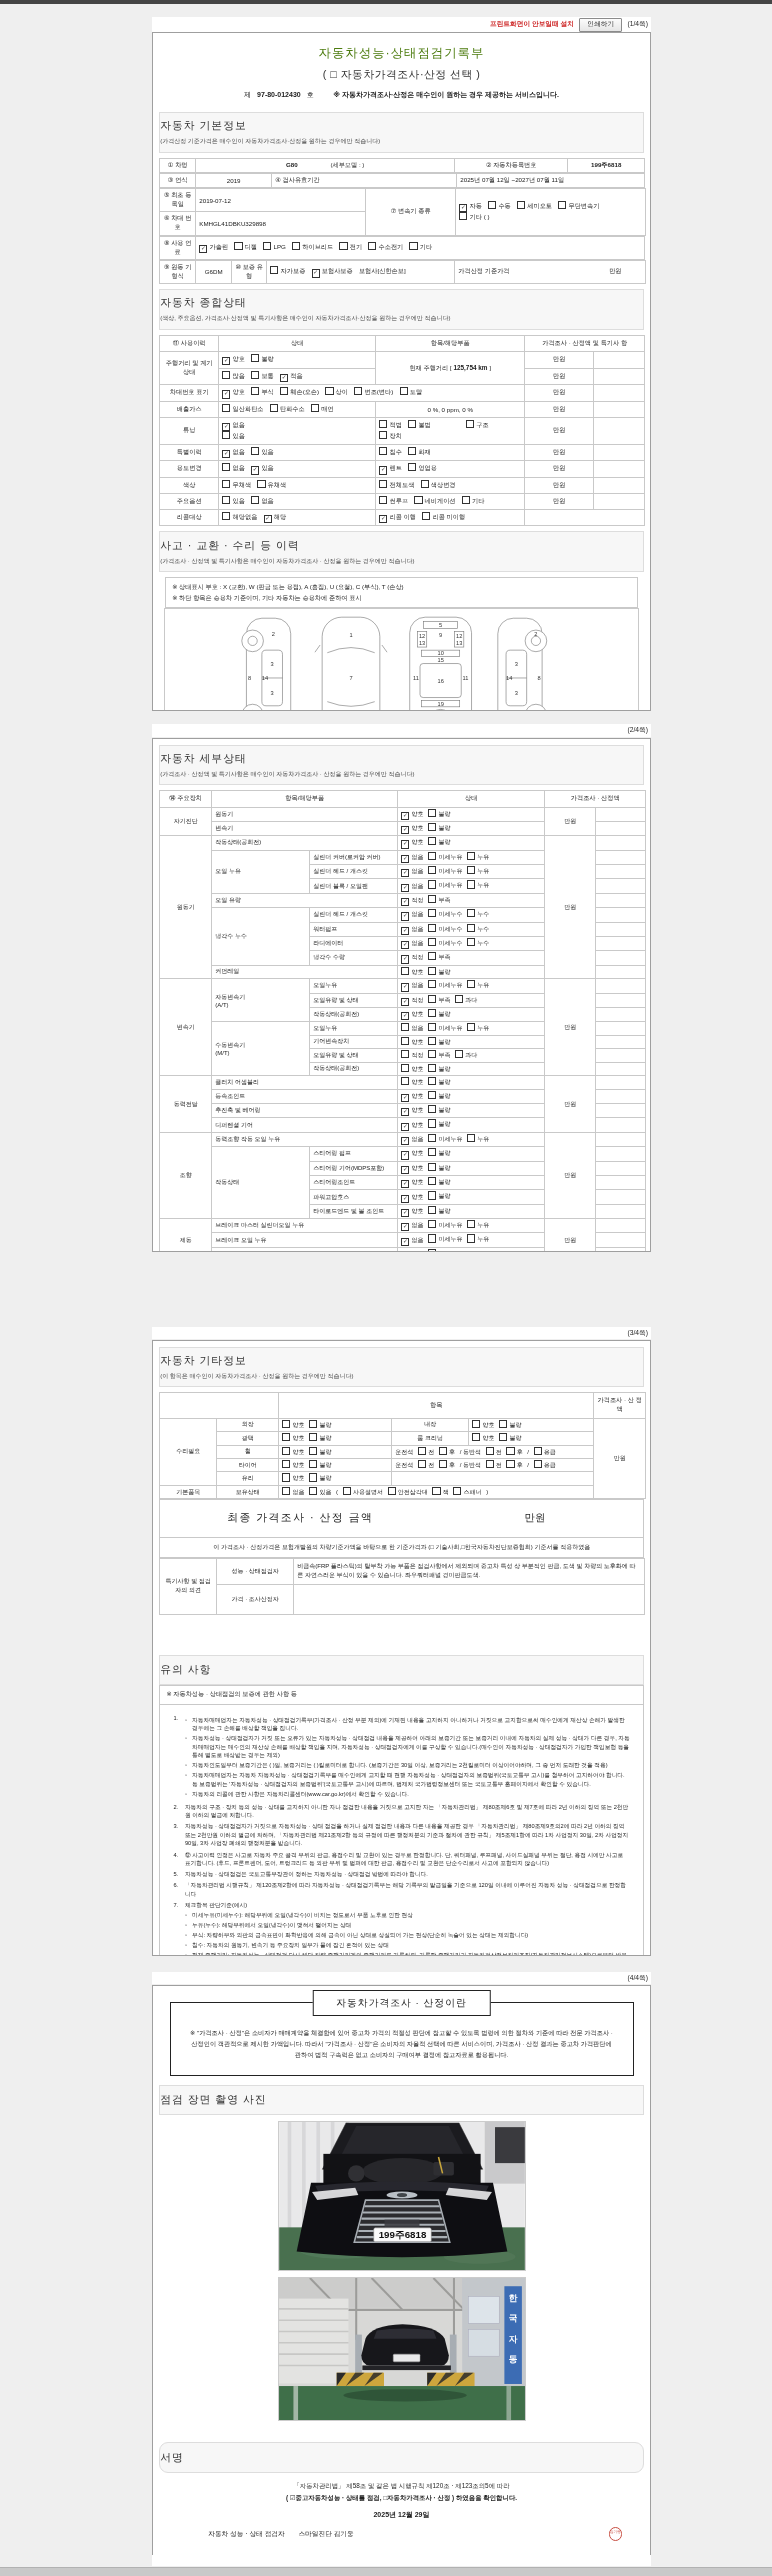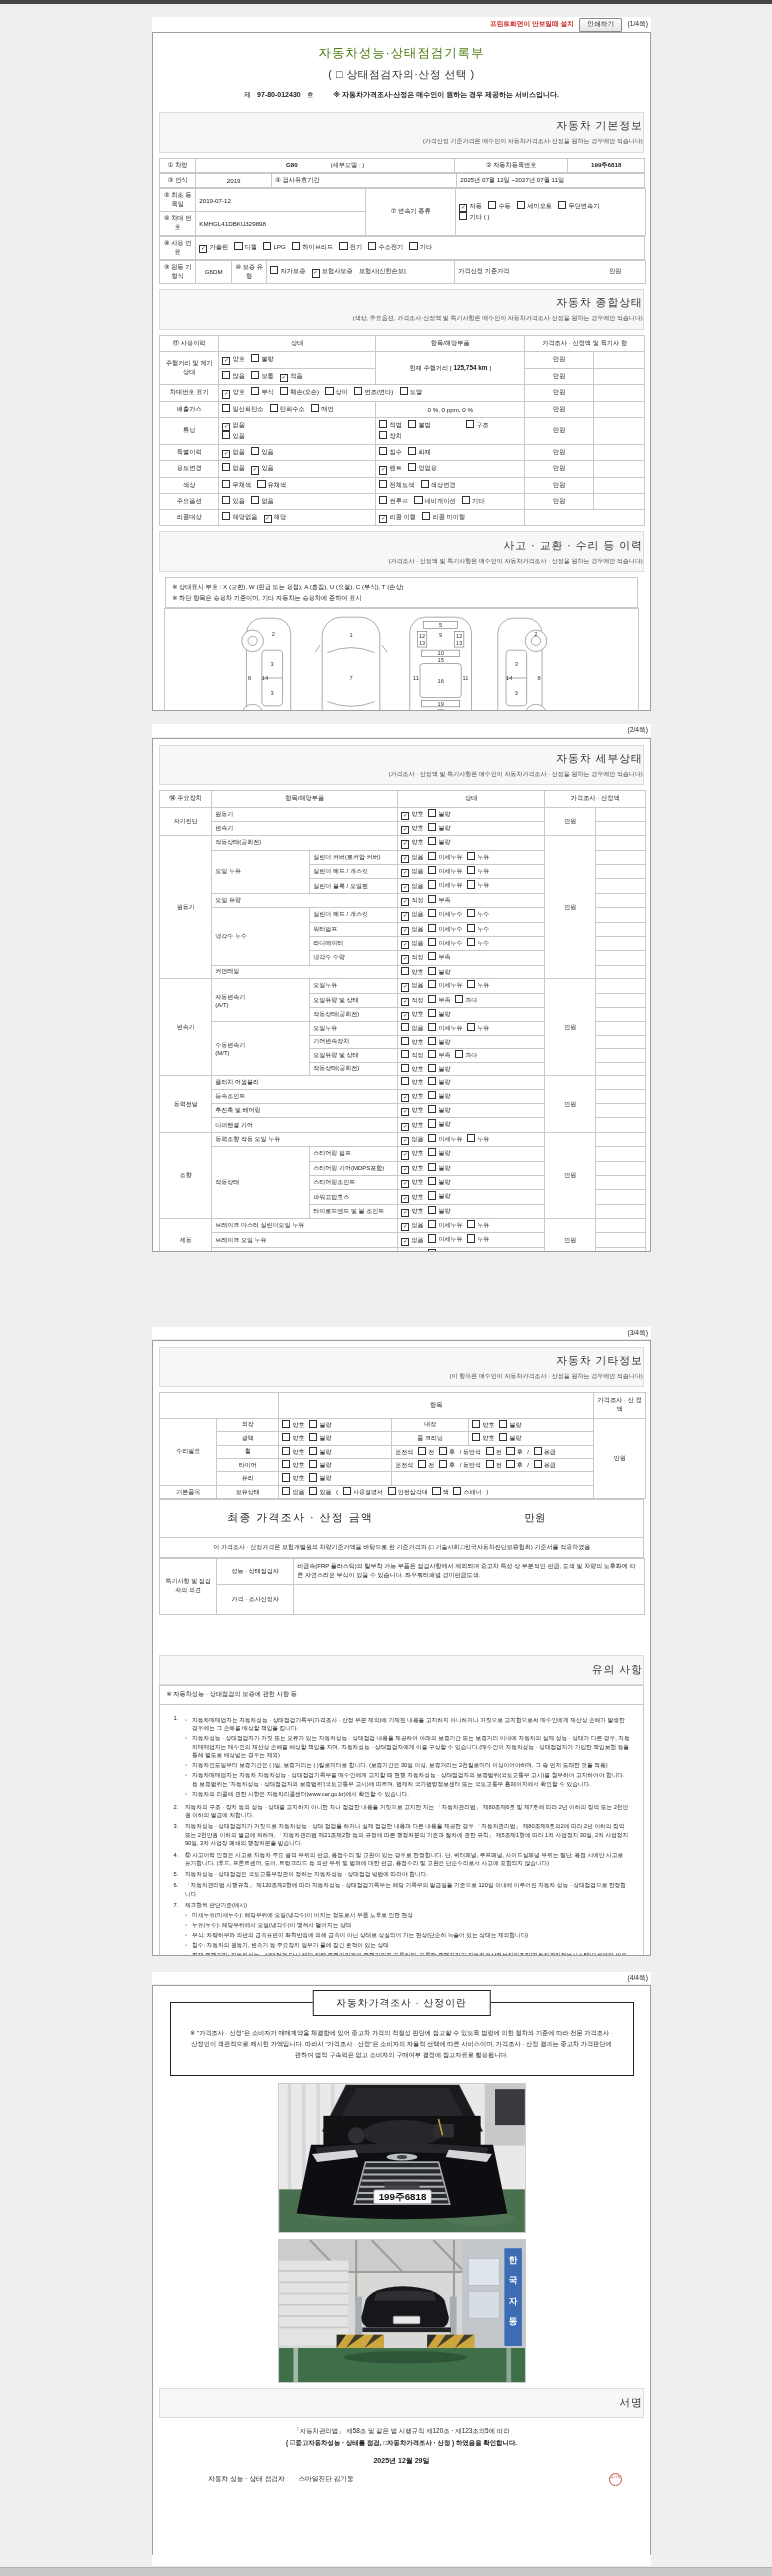--- a/index.html
+++ b/index.html
@@ -14,21 +14,21 @@
   .btn{font-family:inherit;font-size:6.7px;padding:1.5px 7.2px;background:linear-gradient(#fcfcfc,#e6e6e6);border:0.5px solid #8b8b8b;border-radius:1px;color:#222;}
   .pageno{font-size:6.7px;color:#222;}
   
   .doc-header{text-align:center;padding:12.4px 0 7.2px;}
   .doc-title{font-size:12.4px;letter-spacing:1px;color:#4d7c0f;}
   .doc-sub{font-size:10.8px;margin-top:5.2px;letter-spacing:0.5px;color:#333;}
   .doc-no{margin-top:8.2px;font-size:7px;color:#222;}
   .doc-no b{font-weight:bold;}
   .doc-no .svc{margin-left:17.5px;font-weight:bold;}
   
-  .sec{border:0.5px solid #ddd;background:#f7f7f7;text-align:right;padding:6.2px 0 5.2px;margin-top:5.2px;}
+  .sec{border:0.5px solid #ddd;background:#f7f7f7;text-align:left;padding:6.2px 0 5.2px;margin-top:5.2px;}
   .sec .t{font-size:10.8px;letter-spacing:1px;color:#333;}
   .sec .s{font-size:6px;color:#444;margin-top:4.1px;}
   .sec.plain{padding:7.2px 0;margin-top:40px;}
   
   table.tbl{border-collapse:collapse;table-layout:fixed;width:485px;margin:0 auto;background:#fff;}
   .tbl td,.tbl th{border:0.5px solid #c9c9c9;font-size:6.2px;padding:2.1px 3.1px;vertical-align:middle;color:#222;word-wrap:break-word;}
   .tbl th{font-weight:normal;text-align:center;padding:3.1px;}
   .mt{margin-top:-0.5px;}
   .c-label{text-align:center;}
   .c-item{text-align:left;padding-left:5.2px;}
@@ -87,21 +87,21 @@
 
 <div class="strip" style="top:17px;height:15.5px;">
   <span class="rednote">프린트화면이 안보일때 설치</span>
   <button class="btn">인쇄하기</button>
   <span class="pageno">(1/4쪽)</span>
 </div>
 
 <div class="pagebox" style="top:32px;height:679px;">
   <div class="doc-header">
     <div class="doc-title">자동차성능·상태점검기록부</div>
-    <div class="doc-sub">( □ 상태점검자의·산정 선택 )</div>
+    <div class="doc-sub">( □ 자동차가격조사·산정 선택 )</div>
     <div class="doc-no">
       <span>제</span>
       <b style="margin:0 4.1px;">97-80-012430</b>
       <span>호</span>
       <span class="svc">※ 자동차가격조사·산정은 매수인이 원하는 경우 제공하는 서비스입니다.</span>
     </div>
   </div>
 
   <div class="sec">
     <div class="t">자동차 기본정보</div>
@@ -834,20 +834,23 @@
 
 <div class="strip" style="top:1972px;height:12.4px;">
   <span class="pageno">(4/4쪽)</span>
 </div>
 <div class="pagebox" style="top:1985px;height:571px;">
   <div class="valwrap">
     <div class="valtitle">자동차가격조사 · 산정이란</div>
     <div class="valtext">※ "가격조사 · 산정"은 소비자가 매매계약을 체결함에 있어 중고차 가격의 적절성 판단에 참고할 수 있도록 법령에 의한 절차와 기준에 따라 전문 가격조사 · 산정인이 객관적으로 제시한 가액입니다. 따라서 "가격조사 · 산정"은 소비자의 자율적 선택에 따른 서비스이며, 가격조사 · 산정 결과는 중고차 가격판단에 관하여 법적 구속력은 없고 소비자의 구매여부 결정에 참고자료로 활용됩니다.</div>
   </div>
 
+  <div class="sec plain" style="margin-top:8.2px;">
+    <div class="t">점검 장면 촬영 사진</div>
+  </div>
 
   <svg class="photo" width="246" height="148" viewBox="0 0 478 288">
     <rect width="478" height="288" fill="#e9e9ea"></rect>
     <g stroke="#d7d7d9" stroke-width="7">
       <line x1="20" y1="0" x2="20" y2="210"></line>
         <line x1="48" y1="0" x2="48" y2="210"></line>
         <line x1="76" y1="0" x2="76" y2="210"></line>
       <line x1="104" y1="0" x2="104" y2="210"></line>
         <line x1="132" y1="0" x2="132" y2="210"></line>
     </g>
@@ -938,21 +941,21 @@
       <polygon points="288,184 306,184 288,210" fill="#2b2b2b"></polygon>
         <polygon points="324,184 342,184 306,210" fill="#2b2b2b" opacity="0.85"></polygon>
       <polygon points="360,184 378,184 342,210" fill="#2b2b2b" opacity="0.85"></polygon>
     </g>
     <rect x="0" y="210" width="478" height="66" fill="#3f6f49"></rect>
     <rect x="28" y="210" width="9" height="66" fill="#cfd6cf" opacity="0.7"></rect>
     <rect x="442" y="210" width="9" height="66" fill="#cfd6cf" opacity="0.55"></rect>
     <ellipse cx="245" cy="228" rx="120" ry="12" fill="#2c4f35" opacity="0.8"></ellipse>
   </svg>
 
-  <div class="sec plain" style="margin-top:5px;">
+  <div class="sec plain" style="margin-top:21px;border-radius:9px;">
     <div class="t">서명</div>
   </div>
 
   <div class="sign-law">
     <div>「자동차관리법」 제58조 및 같은 법 시행규칙 제120조 · 제123조의5에 따라</div>
     <div style="font-weight:bold;">( ☑중고자동차성능 · 상태를 점검, □자동차가격조사 · 산정 ) 하였음을 확인합니다.</div>
   </div>
   <div class="sign-date">2025년 12월 29일</div>
 
   <div style="margin-top:7.2px;">

